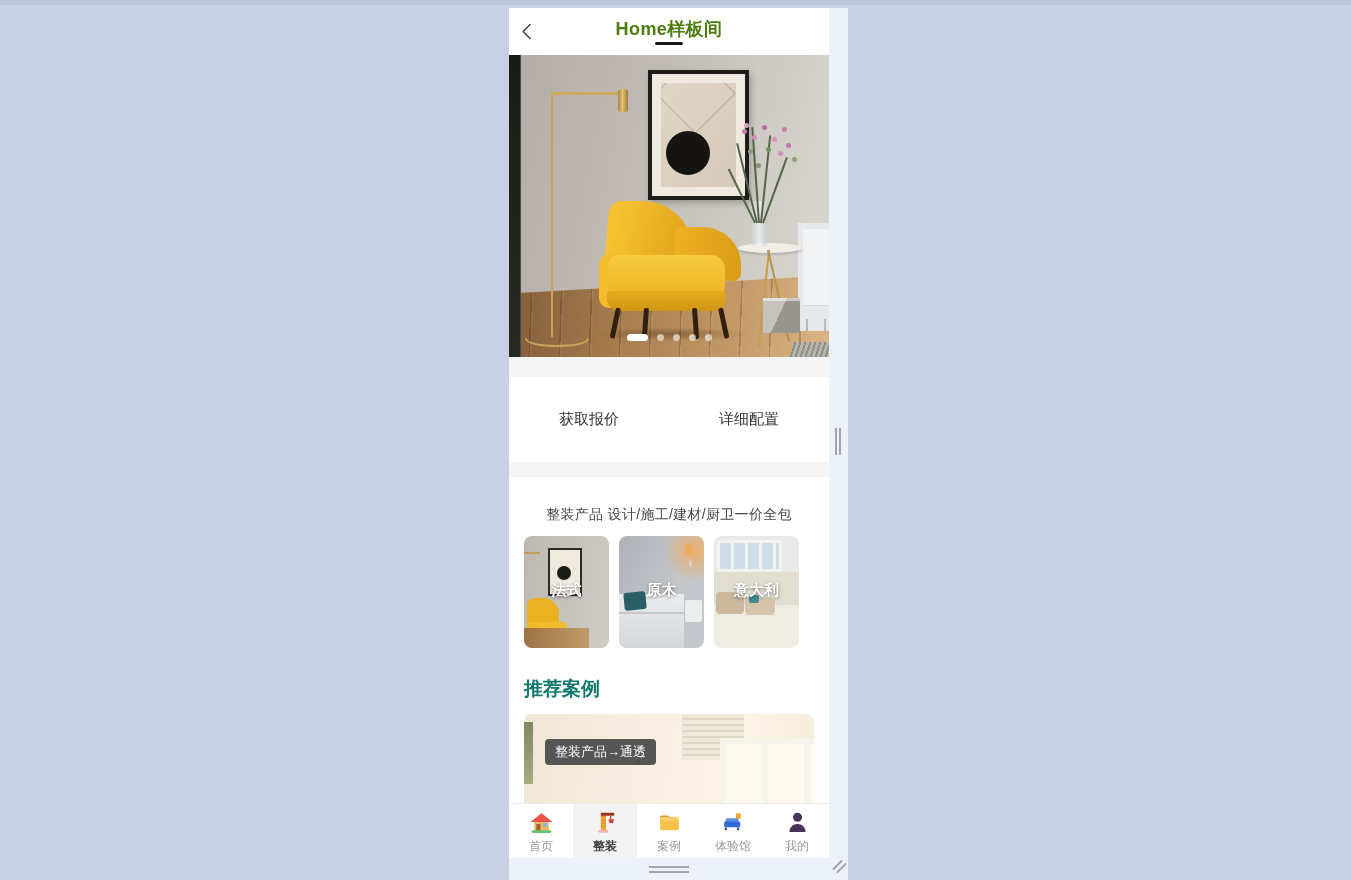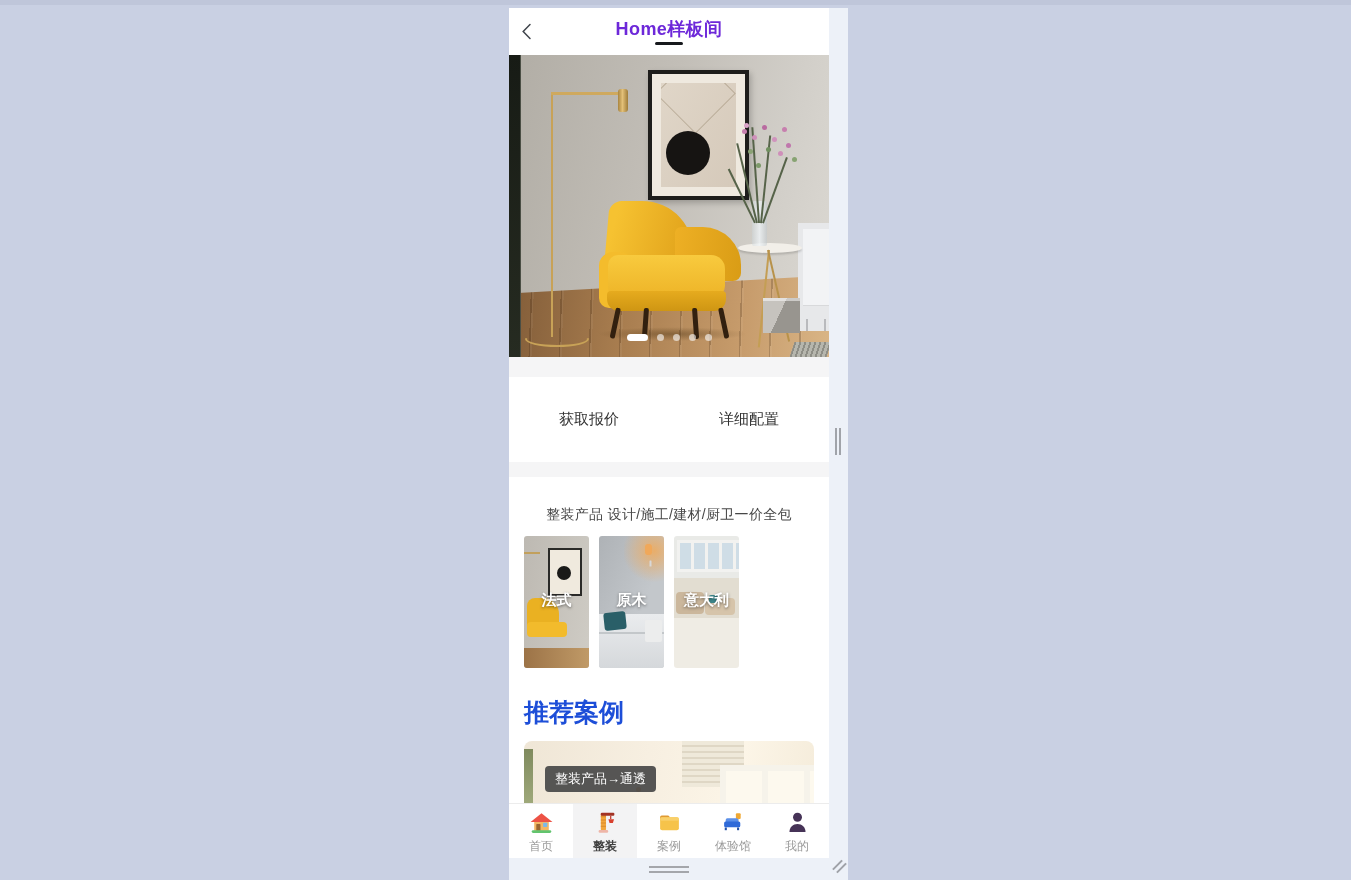--- a/index.html
+++ b/index.html
@@ -21,21 +21,21 @@
   .hbar{position:absolute;left:140px;width:40px;height:2px;background:#a4a6ab;}
   .hbar.h1{top:8px;} .hbar.h2{top:13px;}
 
   
   .phone{position:absolute;left:509px;top:8px;width:320px;height:850px;background:#fff;overflow:hidden;}
 
   
   .navbar{position:relative;height:47px;background:#fff;display:flex;align-items:center;justify-content:center;}
   .back-btn{position:absolute;left:12px;top:0;height:47px;width:26px;display:flex;align-items:center;cursor:pointer;}
   .nav-center{display:flex;flex-direction:column;align-items:center;}
-  .nav-title{font-size:18px;font-weight:600;color:#6d28d9;letter-spacing:.4px;line-height:20px;}
+  .nav-title{font-size:18px;font-weight:600;color:#4d7c0f;letter-spacing:.4px;line-height:20px;}
   .nav-underline{width:28px;height:3px;background:#17191d;border-radius:1.5px;margin-top:3px;}
 
   
   .hero{position:relative;height:302px;overflow:hidden;background:#c3bfb8;}
   .hero *{position:absolute;}
   .h-wall{inset:0;background:linear-gradient(102deg,#b1ada5 0%,#c2beb7 45%,#d2cfc9 78%,#dcd9d3 100%);}
   .h-floor{inset:0;clip-path:polygon(0 79%,100% 73%,100% 100%,0 100%);
     background:
       repeating-linear-gradient(92deg,rgba(40,20,5,.20) 0 1.5px,rgba(255,255,255,.05) 1.5px 3px,rgba(0,0,0,0) 3px 30px),
       linear-gradient(96deg,#7a5634 0%,#a87d4f 40%,#c79c6c 75%,#d9b586 100%);z-index:1;}
@@ -80,21 +80,21 @@
 
   
   .divider{height:20px;background:#f5f5f6;}
   .divider.thin{height:15px;}
   .cta-row{height:85px;background:#fff;display:flex;align-items:center;}
   .cta-btn{flex:1;text-align:center;font-size:15px;color:#333;cursor:pointer;}
   .promo{height:47px;background:#fff;display:flex;align-items:flex-end;justify-content:center;}
   .promo span{font-size:14px;color:#474747;letter-spacing:.3px;}
 
   .style-row{display:flex;gap:10px;padding:12px 15px 14px;background:#fff;}
-  .style-card{position:relative;width:65px;height:132px;border-radius:3px;overflow:hidden;cursor:pointer;flex:none;}
+  .style-card{position:relative;width:65px;height:112px;border-radius:8px;overflow:hidden;cursor:pointer;flex:none;padding-left:20px;}
   .style-card *{position:absolute;}
   .style-label{left:0;right:0;top:50%;transform:translateY(-58%);text-align:center;color:#fff;font-weight:bold;font-size:15px;text-shadow:0 1px 3px rgba(0,0,0,.5);z-index:6;}
   
   .sc1{background:linear-gradient(100deg,#bdb9b2,#cfccc5);}
   .sc1 .fr{left:24px;top:12px;width:30px;height:44px;background:#f0eade;border:2px solid #29292666;border-color:#2a2a28;}
   .sc1 .crc{left:33px;top:30px;width:14px;height:14px;border-radius:50%;background:#1a1a18;}
   .sc1 .lampl{left:0;top:16px;width:16px;height:2px;background:#c2a05c;}
   .sc1 .chairb{left:3px;top:62px;width:32px;height:32px;border-radius:8px 16px 4px 4px;background:#eab122;}
   .sc1 .chairs{left:3px;top:86px;width:40px;height:15px;border-radius:4px;background:#f2bb2c;}
   .sc1 .flr{left:0;bottom:0;width:65px;height:20px;background:linear-gradient(90deg,#9c7347,#c09a67);}
@@ -116,21 +116,21 @@
   .sc4{background:linear-gradient(115deg,#aeb2b6,#c3c7cb 60%);}
   .sc4 .glow{right:0;top:0;width:40px;height:50px;background:radial-gradient(circle at 75% 30%,rgba(240,170,90,.85),rgba(240,170,90,0) 68%);}
   .sc4 .lmp{right:12px;top:8px;width:7px;height:11px;border-radius:3px;background:#f0a85a;box-shadow:2px 14px 0 -2.5px #d8d8d8;}
   .sc4 .bed{left:0;bottom:0;width:65px;height:54px;background:linear-gradient(180deg,#eaecee,#d5d8db);}
   .sc4 .fold{left:0;bottom:34px;width:65px;height:2px;background:#c3c7ca;}
   .sc4 .pil{left:5px;bottom:38px;width:22px;height:18px;border-radius:3px;background:#2a5f68;transform:rotate(-6deg);}
   .sc4 .nst{right:2px;bottom:26px;width:17px;height:22px;border-radius:2px;background:#eceded;}
 
   
   .case-section{background:#fff;padding:0 15px;}
-  .case-title{font-size:25px;font-weight:bold;color:#1d4ed8;padding:14px 0 12px;}
+  .case-title{font-size:19px;font-weight:bold;color:#0f766e;padding:14px 0 12px;}
   .case-card{position:relative;width:290px;height:160px;border-radius:8px;overflow:hidden;cursor:pointer;}
   .case-card *{position:absolute;}
   .case-scene{inset:0;background:linear-gradient(100deg,#efe6d6 0%,#f7efe1 40%,#fcf5e7 70%,#f3ead8 100%);}
   .cs-art{left:0;top:8px;width:9px;height:62px;background:linear-gradient(#7f8a5e,#a3ad7e);}
   .cs-blinds{left:158px;top:0;width:62px;height:46px;background:repeating-linear-gradient(180deg,#efe9da 0 4px,#dfd7c5 4px 6px);}
   .cs-window{left:196px;top:24px;width:94px;height:136px;border:6px solid #f6f3ea;background:repeating-linear-gradient(90deg,#fdf9ee 0 36px,#f6f3ea 36px 42px);}
   .cs-winbar{left:196px;top:92px;width:94px;height:6px;background:#f6f3ea;}
   .cs-dot{left:112px;top:46px;width:5px;height:5px;border-radius:50%;background:#e8a25c;}
   .cs-leaf{background:linear-gradient(135deg,#4c7a3c,#2f5526);border-radius:60% 40% 55% 45%;}
   .lf1{left:236px;top:96px;width:44px;height:26px;transform:rotate(-24deg);}

